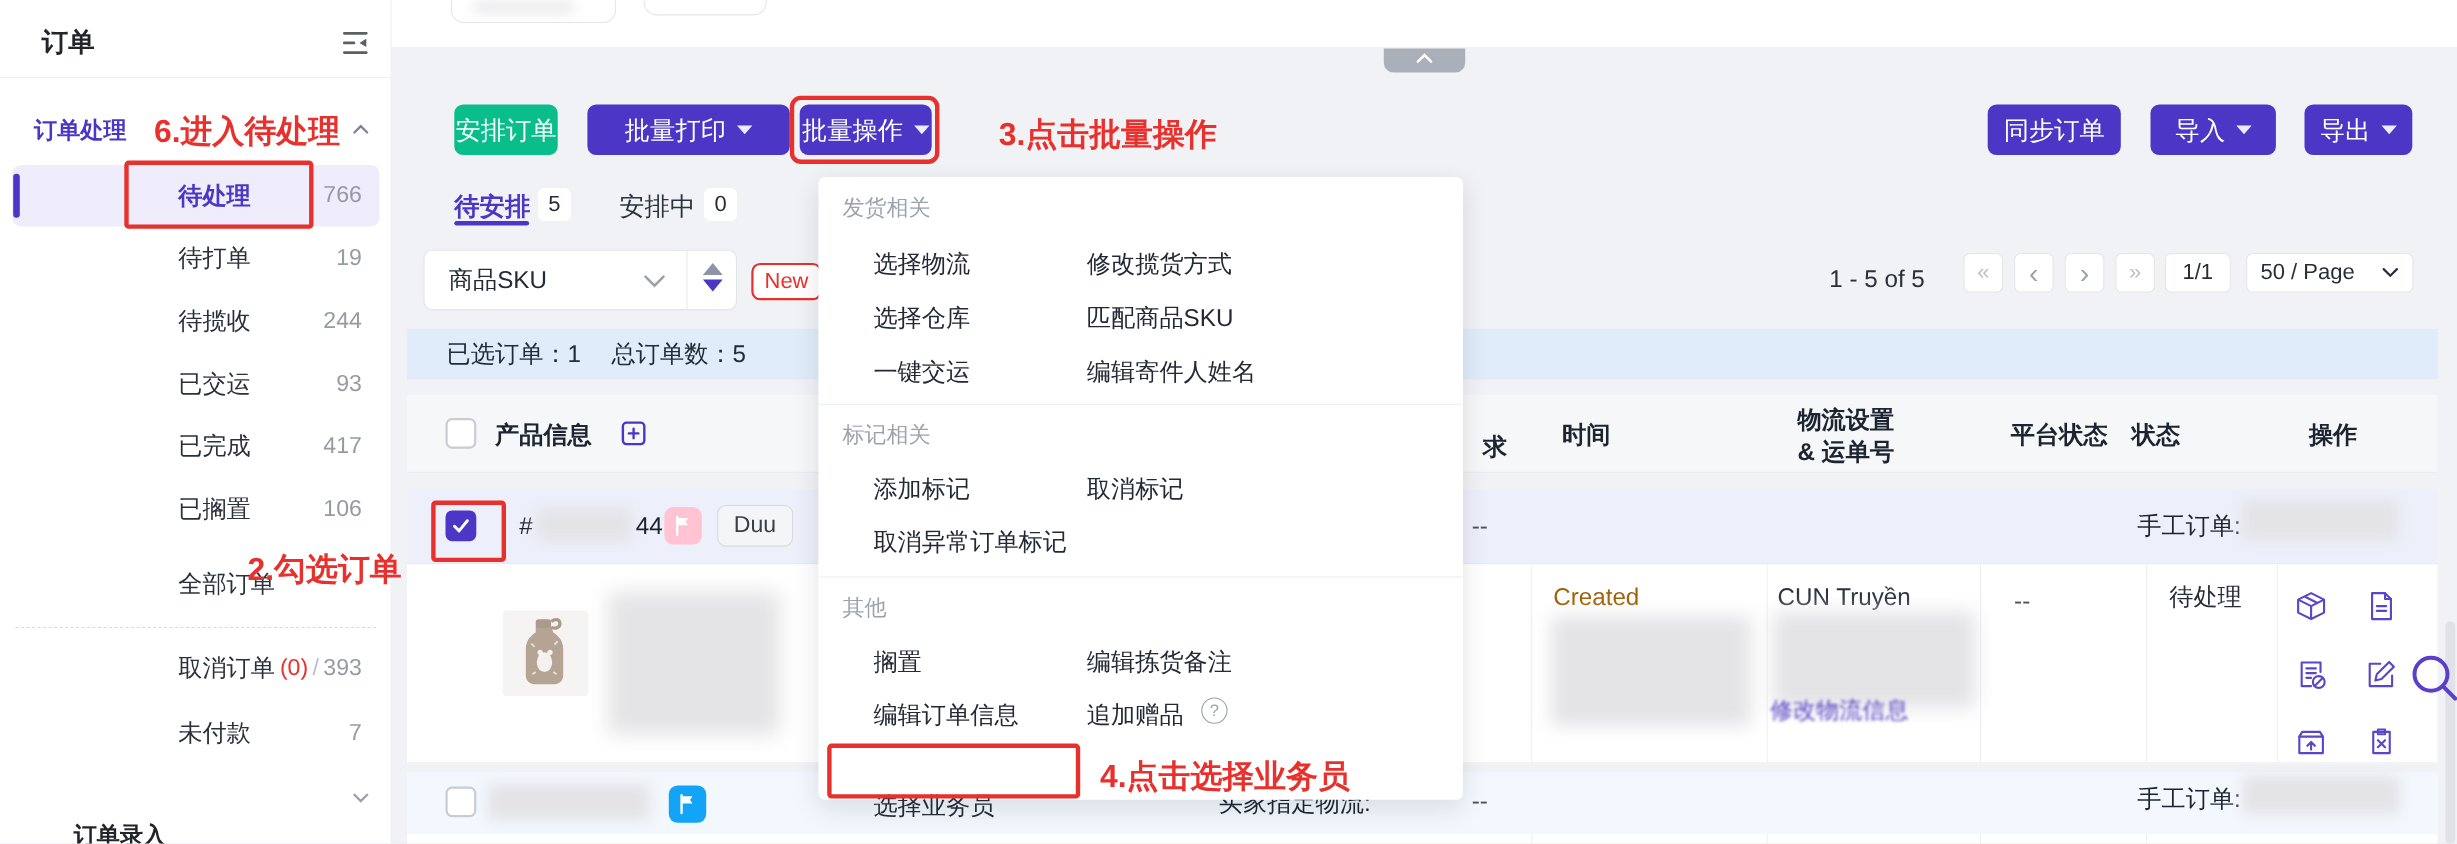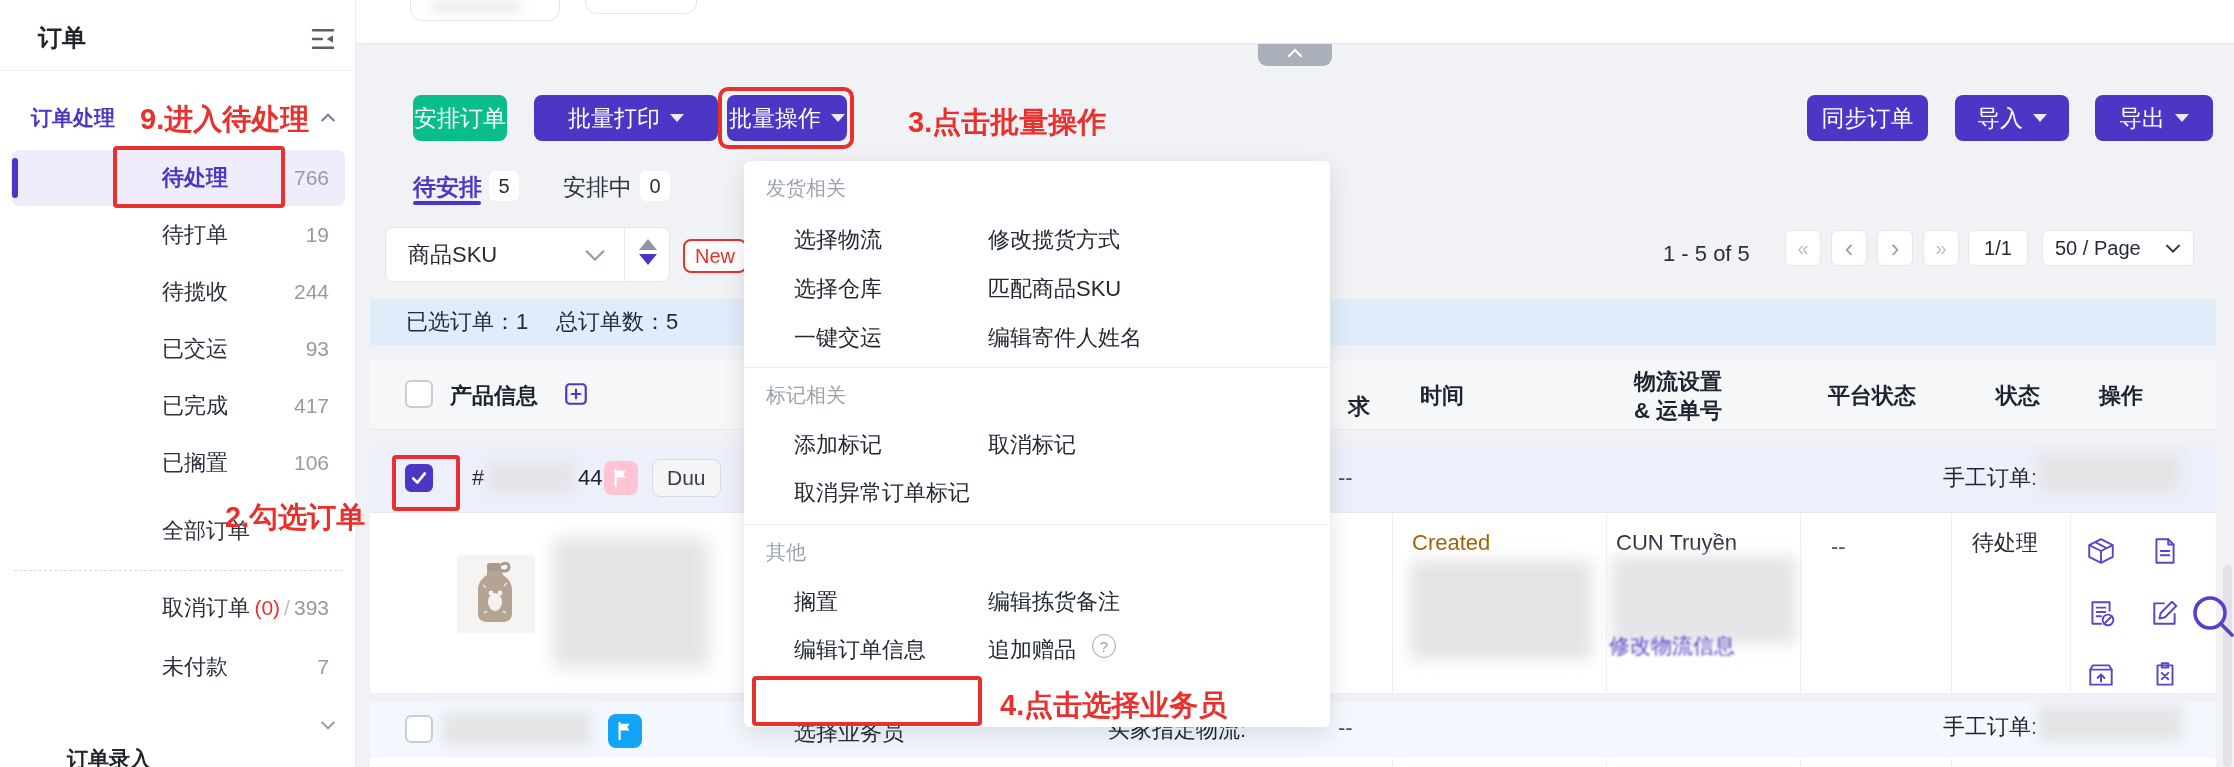--- a/index.html
+++ b/index.html
@@ -169,21 +169,21 @@
       <span>批量操作</span>
       <span class="chev-dn-w"></span>
     </button>
   <button class="btn btn-purple" style="left:1807px;width:121px;">
       <span>同步订单</span>
     </button>
   <button class="btn btn-purple" style="left:1955px;width:114px;">
       <span>导入</span>
       <span class="chev-dn-w"></span>
     </button>
-  <button class="btn btn-purple" style="left:2095px;width:118px;">
+  <button class="btn btn-purple" style="left:2095px;width:98px;">
       <span>导出</span>
       <span class="chev-dn-w"></span>
     </button>
 
   <span class="tab-label" style="left:413px;color:#4b36c6;font-weight:700;">待安排</span>
   <span class="tab-chip" style="left:489px;">5</span>
   <span class="tab-label" style="left:563px;color:#2b3340;">安排中</span>
   <span class="tab-chip" style="left:640px;">0</span>
   <div class="tab-underline"></div>
 
@@ -227,21 +227,21 @@
       <svg width="26" height="26" viewBox="0 0 24 24" fill="none" stroke="#4b36c6" stroke-width="2">
           <rect x="3" y="3" width="18" height="18" rx="3"></rect>
           <path d="M12 8v8M8 12h8" stroke-linecap="round"></path>
         </svg>
     </span>
     <span class="th" style="left:978px;top:33px;">求</span>
     <span class="th" style="left:1050px;top:22px;">时间</span>
     <span class="th" style="left:1264px;top:8px;">物流设置</span>
     <span class="th" style="left:1264px;top:37px;">&amp; 运单号</span>
     <span class="th" style="left:1458px;top:22px;">平台状态</span>
-    <span class="th" style="left:1626px;top:22px;">状态</span>
+    <span class="th" style="left:1568px;top:22px;">状态</span>
     <span class="th" style="left:1729px;top:22px;">操作</span>
   </div>
 
   <div class="grow1">
     <span class="checkbox checked" style="left:35px;top:19px;">
       <svg width="20" height="20" viewBox="0 0 24 24" fill="none" stroke="#fff" stroke-width="3.2" stroke-linecap="round" stroke-linejoin="round">
           <path d="M5 12.5l5 5 9-11"></path>
         </svg>
     </span>
     <span class="cell-text" style="left:102px;top:20px;color:#1c232e;">#</span>
@@ -369,21 +369,21 @@
 
     <span class="dd-title" style="top:378px;">其他</span>
     <span class="dd-item" style="left:50px;top:426px;">搁置</span>
     <span class="dd-item" style="left:244px;top:426px;">编辑拣货备注</span>
     <span class="dd-item" style="left:50px;top:474px;">编辑订单信息</span>
     <span class="dd-item" style="left:244px;top:474px;">追加赠品</span>
     <span class="help-circle" style="left:348px;top:473px;">?</span>
     <span class="dd-item" style="left:50px;top:522px;margin-top:35px;">选择业务员</span>
   </div>
 
-  <span class="red-note" style="left:140px;top:100px;">9.进入待处理</span>
+  <span class="red-note" style="left:140px;top:100px;">6.进入待处理</span>
   <div class="red-box" style="left:113px;top:146px;width:172px;height:62px;"></div>
   <span class="red-note" style="left:225px;top:498px;">2.勾选订单</span>
   <div class="red-box" style="left:718px;top:87px;width:136px;height:62px;border-radius:10px;"></div>
   <span class="red-note" style="left:908px;top:103px;">3.点击批量操作</span>
   <div class="red-box" style="left:752px;top:676px;width:230px;height:50px;"></div>
   <span class="red-note" style="left:1000px;top:686px;">4.点击选择业务员</span>
 
   <span class="abs" style="left:2188px;top:592px;z-index:55;">
     <svg width="52" height="52" viewBox="0 0 52 52" fill="none" stroke="#5b3fc9" stroke-width="3.6" stroke-linecap="round">
         <circle cx="22" cy="21" r="15"></circle>

